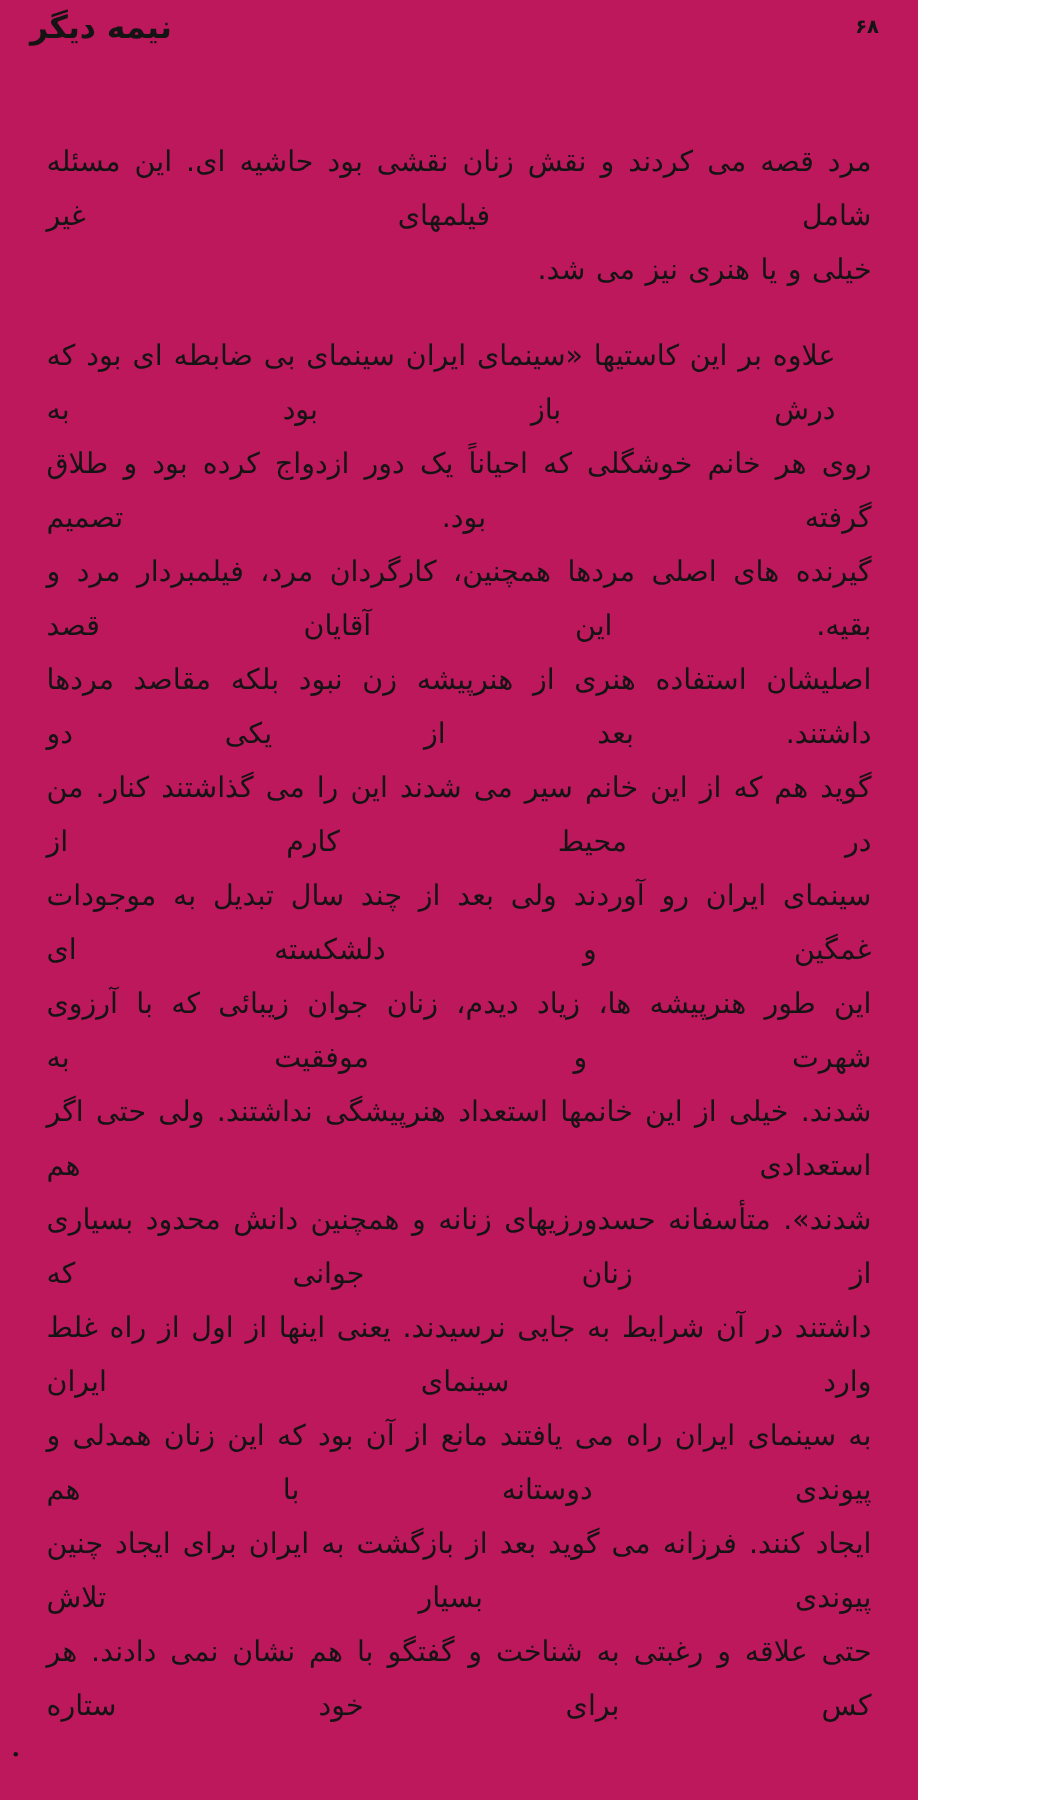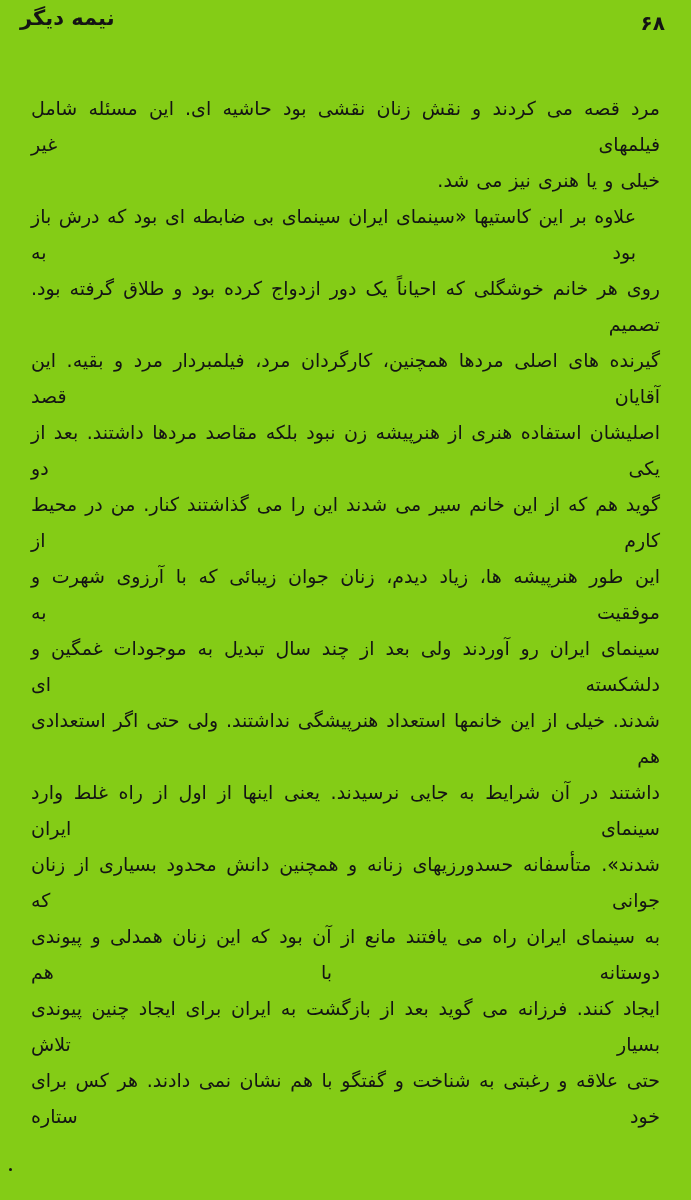--- a/index.html
+++ b/index.html
@@ -4,63 +4,63 @@
 <style>
   * { margin: 0; padding: 0; box-sizing: border-box; }
   html, body { width: 691px; height: 1200px; }
   body {
     background: #ffffff;
     color: #141414;
     font-family: "DejaVu Sans", sans-serif;
   }
   .page {
     position: relative;
-    width: 691px;
+    width: 612px;
     height: 1200px;
-    background: #84cc16;
+    background: #be185d;
     overflow: hidden;
   }
   .running-head {
     position: absolute;
     top: 6px;
     left: 20px;
     right: 26px;
     display: flex;
     justify-content: space-between;
     align-items: flex-start;
   }
   .head-title {
     direction: rtl;
     font-size: 21px;
     font-weight: bold;
     letter-spacing: 0.5px;
   }
   .page-number {
     direction: rtl;
-    font-size: 20px;
+    font-size: 13px;
     font-weight: bold;
     margin-top: 5px;
   }
   .body-text {
     position: absolute;
     top: 90px;
     right: 31px;
     left: 31px;
     direction: rtl;
     unicode-bidi: embed;
     font-size: 19px;
     line-height: 36px;
   }
   .line {
     text-align: justify;
     text-align-last: justify;
     word-spacing: 1px;
   }
   .line.para-end { text-align-last: right; }
-  .line.indent { padding-right: 24px; }
+  .line.indent { padding-right: 24px; margin-top: 21px; }
   .stray-dot {
     position: absolute;
     left: 9px;
     top: 1168px;
     width: 3px;
     height: 3px;
     border-radius: 50%;
     background: #141414;
   }
 </style>
@@ -75,25 +75,25 @@
   </header>
 
   <section class="body-text" id="body-text">
       <div class="line">مرد قصه می کردند و نقش زنان نقشی بود حاشیه ای. این مسئله شامل فیلمهای غیر</div>
       <div class="line para-end">خیلی و یا هنری نیز می شد.</div>
       <div class="line indent">علاوه بر این کاستیها «سینمای ایران سینمای بی ضابطه ای بود که درش باز بود به</div>
       <div class="line">روی هر خانم خوشگلی که احیاناً یک دور ازدواج کرده بود و طلاق گرفته بود. تصمیم</div>
       <div class="line">گیرنده های اصلی مردها همچنین، کارگردان مرد، فیلمبردار مرد و بقیه. این آقایان قصد</div>
       <div class="line">اصلیشان استفاده هنری از هنرپیشه زن نبود بلکه مقاصد مردها داشتند. بعد از یکی دو</div>
       <div class="line">گوید هم که از این خانم سیر می شدند این را می گذاشتند کنار. من در محیط کارم از</div>
+      <div class="line">سینمای ایران رو آوردند ولی بعد از چند سال تبدیل به موجودات غمگین و دلشکسته ای</div>
       <div class="line">این طور هنرپیشه ها، زیاد دیدم، زنان جوان زیبائی که با آرزوی شهرت و موفقیت به</div>
-      <div class="line">سینمای ایران رو آوردند ولی بعد از چند سال تبدیل به موجودات غمگین و دلشکسته ای</div>
       <div class="line">شدند. خیلی از این خانمها استعداد هنرپیشگی نداشتند. ولی حتی اگر استعدادی هم</div>
+      <div class="line">شدند». متأسفانه حسدورزیهای زنانه و همچنین دانش محدود بسیاری از زنان جوانی که</div>
       <div class="line">داشتند در آن شرایط به جایی نرسیدند. یعنی اینها از اول از راه غلط وارد سینمای ایران</div>
-      <div class="line">شدند». متأسفانه حسدورزیهای زنانه و همچنین دانش محدود بسیاری از زنان جوانی که</div>
       <div class="line">به سینمای ایران راه می یافتند مانع از آن بود که این زنان همدلی و پیوندی دوستانه با هم</div>
       <div class="line">ایجاد کنند. فرزانه می گوید بعد از بازگشت به ایران برای ایجاد چنین پیوندی بسیار تلاش</div>
       <div class="line">حتی علاقه و رغبتی به شناخت و گفتگو با هم نشان نمی دادند. هر کس برای خود ستاره</div>
     </section>
 
   <span class="stray-dot"></span>
 
 </main>
 
 </body></html>

